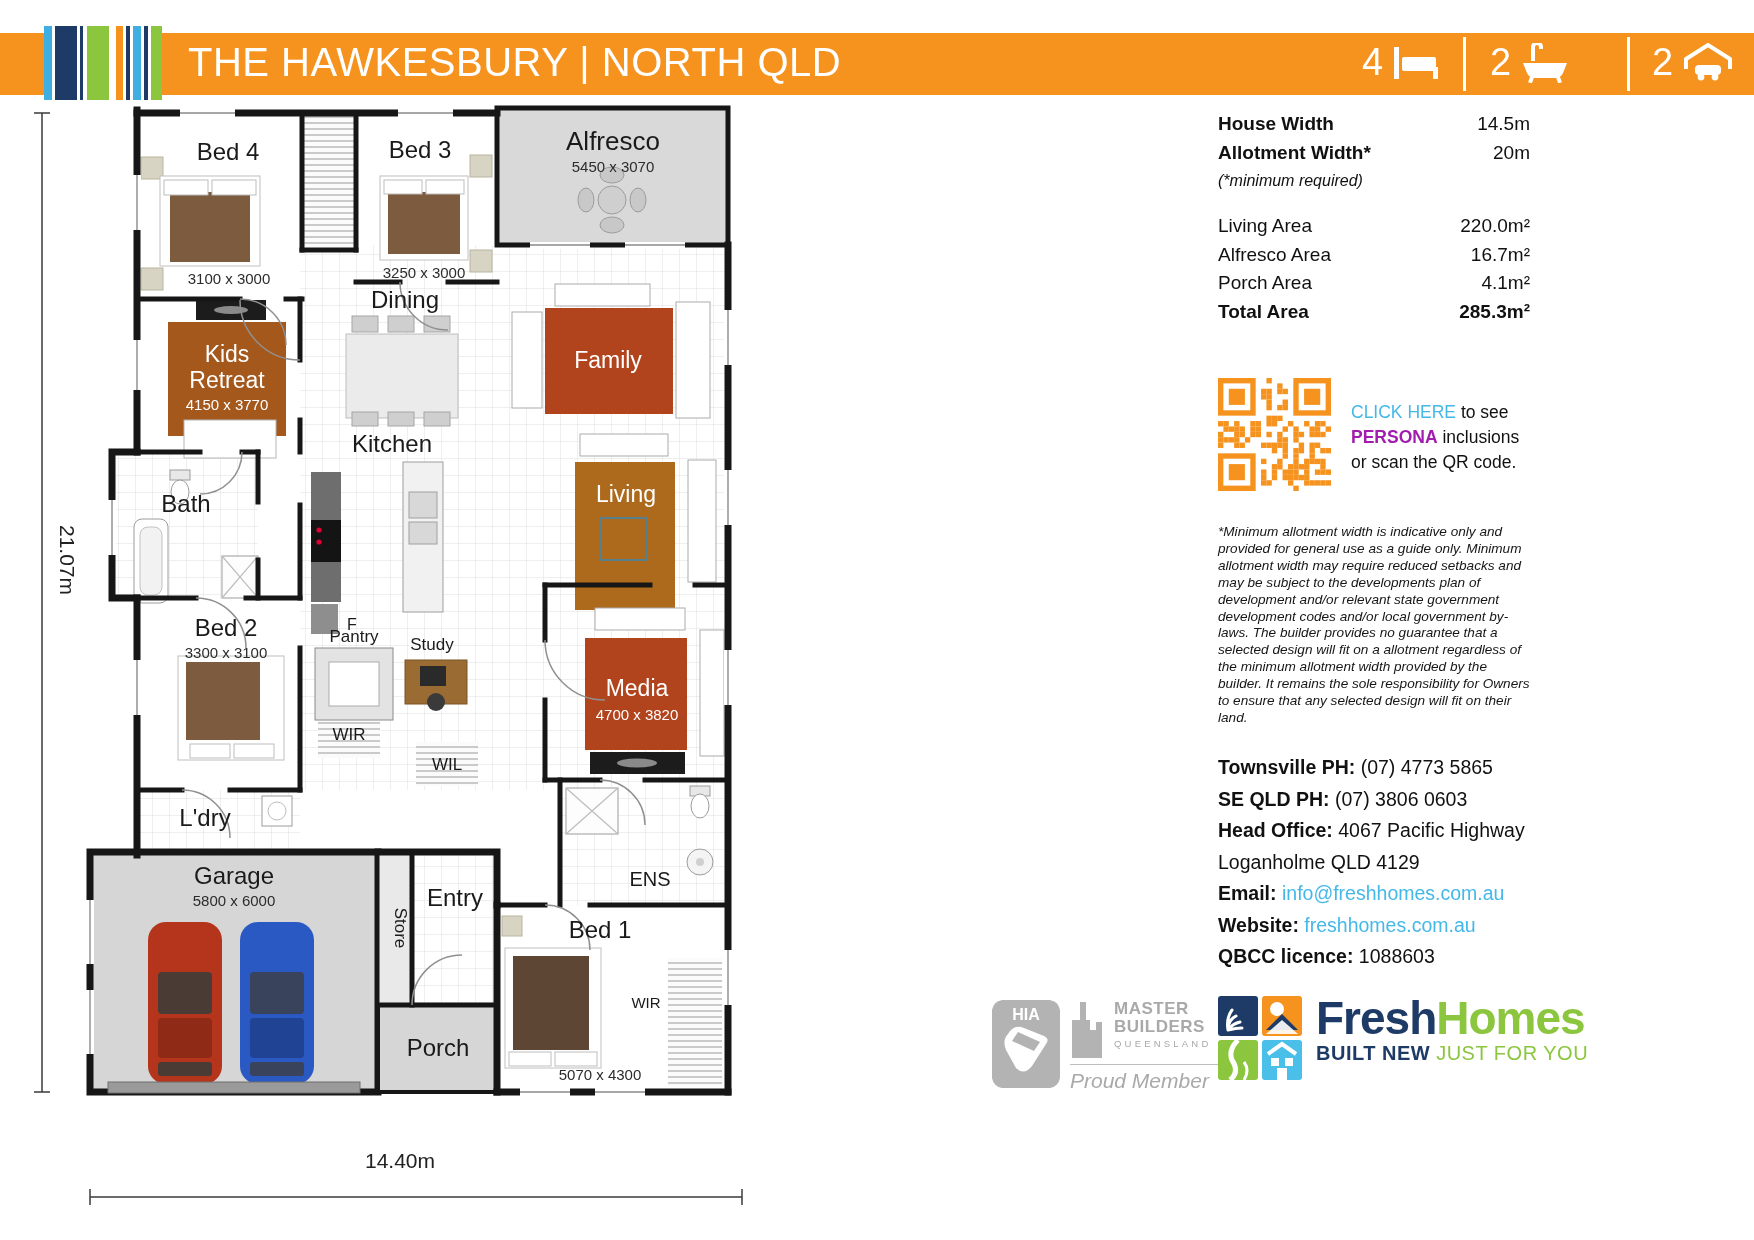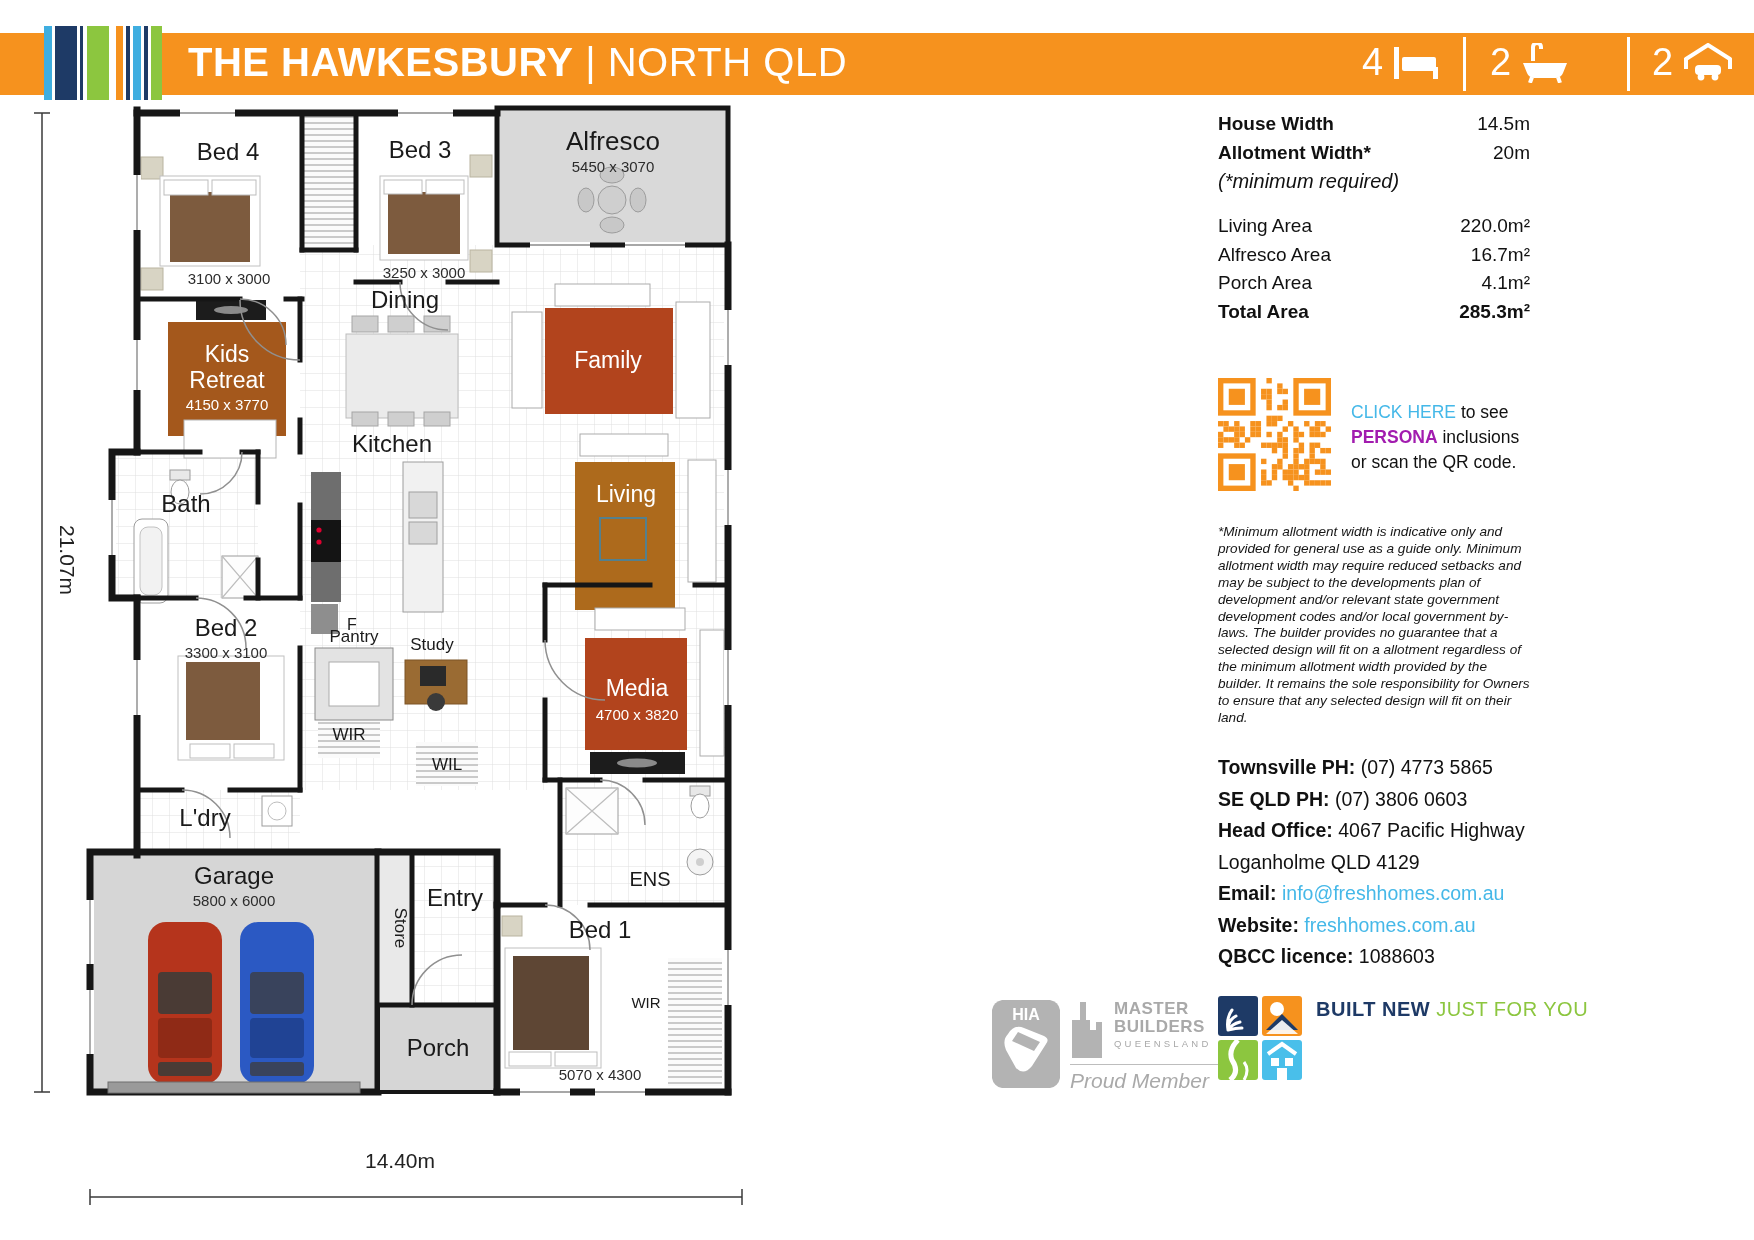--- a/index.html
+++ b/index.html
@@ -4,34 +4,34 @@
 <style>
   html,body{margin:0;padding:0;background:#fff;}
   #page{position:relative;width:1754px;height:1240px;background:#fff;overflow:hidden;
         font-family:"Liberation Sans",sans-serif;color:#111;}
   
   #topbar{position:absolute;left:0;top:33px;width:1754px;height:62px;background:#F6921E;}
   #stripes{position:absolute;left:44px;top:26px;height:74px;display:flex;}
   #stripes div{height:100%;}
   #hdr-title{position:absolute;left:188px;top:40px;white-space:nowrap;color:#fff;
              font-size:40px;letter-spacing:.5px;}
-  #hdr-title .b{font-weight:bold;text-align:right;}
+  #hdr-title .b{font-weight:normal;text-align:right;}
   #hdr-title .n{font-weight:normal;}
   .stat{position:absolute;top:41px;display:flex;align-items:center;gap:10px;color:#fff;
         font-size:38px;font-weight:500;}
   .sep{position:absolute;top:37px;width:3px;height:54px;background:#fff;}
   .sicon svg{display:block;}
   
   .abs{position:absolute;}
   #specs{left:1218px;top:110px;width:312px;font-size:19px;}
   .srow{display:flex;justify-content:space-between;line-height:28.5px;}
   .srow .lb{font-weight:bold;}
   .srow.plain .lb{font-weight:normal;}
   .srow.bold .lb,.srow.bold .vl{font-weight:bold;}
-  #spec-note{font-style:italic;font-size:20px;line-height:28px;margin-bottom:17px;}
+  #spec-note{font-style:italic;font-size:16px;line-height:28px;margin-bottom:17px;}
   #qrblock{left:1218px;top:378px;width:312px;display:flex;gap:20px;}
   #qr-code{width:113px;height:113px;}
   #qrtext{font-size:17.5px;line-height:25px;padding-top:22px;}
   .blue{color:#45B8E8;}
   .orange{color:#a21caf;font-weight:bold;}
   #disclaimer{left:1218px;top:524px;width:314px;font-size:13.6px;line-height:16.9px;
               font-style:italic;color:#161616;}
   #contact{left:1218px;top:752px;width:330px;font-size:19.5px;line-height:31.5px;}
   #contact b{font-weight:bold;margin-top:13px;}
   #contact a{color:#45B8E8;text-decoration:none;}
@@ -631,20 +631,23 @@
         </svg>
         <svg width="40" height="40" viewBox="0 0 40 40">
           <rect width="40" height="40" rx="3" fill="#49BFEA"></rect>
           <path d="M6,14 L20,4 L34,14" stroke="#fff" stroke-width="4" fill="none"></path>
           <rect x="9" y="18" width="8" height="8" fill="#fff"></rect>
           <rect x="23" y="18" width="8" height="8" fill="#fff"></rect>
           <rect x="15" y="28" width="10" height="12" fill="#fff"></rect>
         </svg>
       </div>
       <div>
+        <div id="fresh-words">
+          <span class="navy">Fresh</span><span class="green">Homes</span>
+        </div>
         <div id="fresh-tag">
           <span class="navy">BUILT NEW</span><span class="green"> JUST FOR YOU</span>
         </div>
       </div>
     </div>
   </div>
 
 </div>
 
 </body></html>

